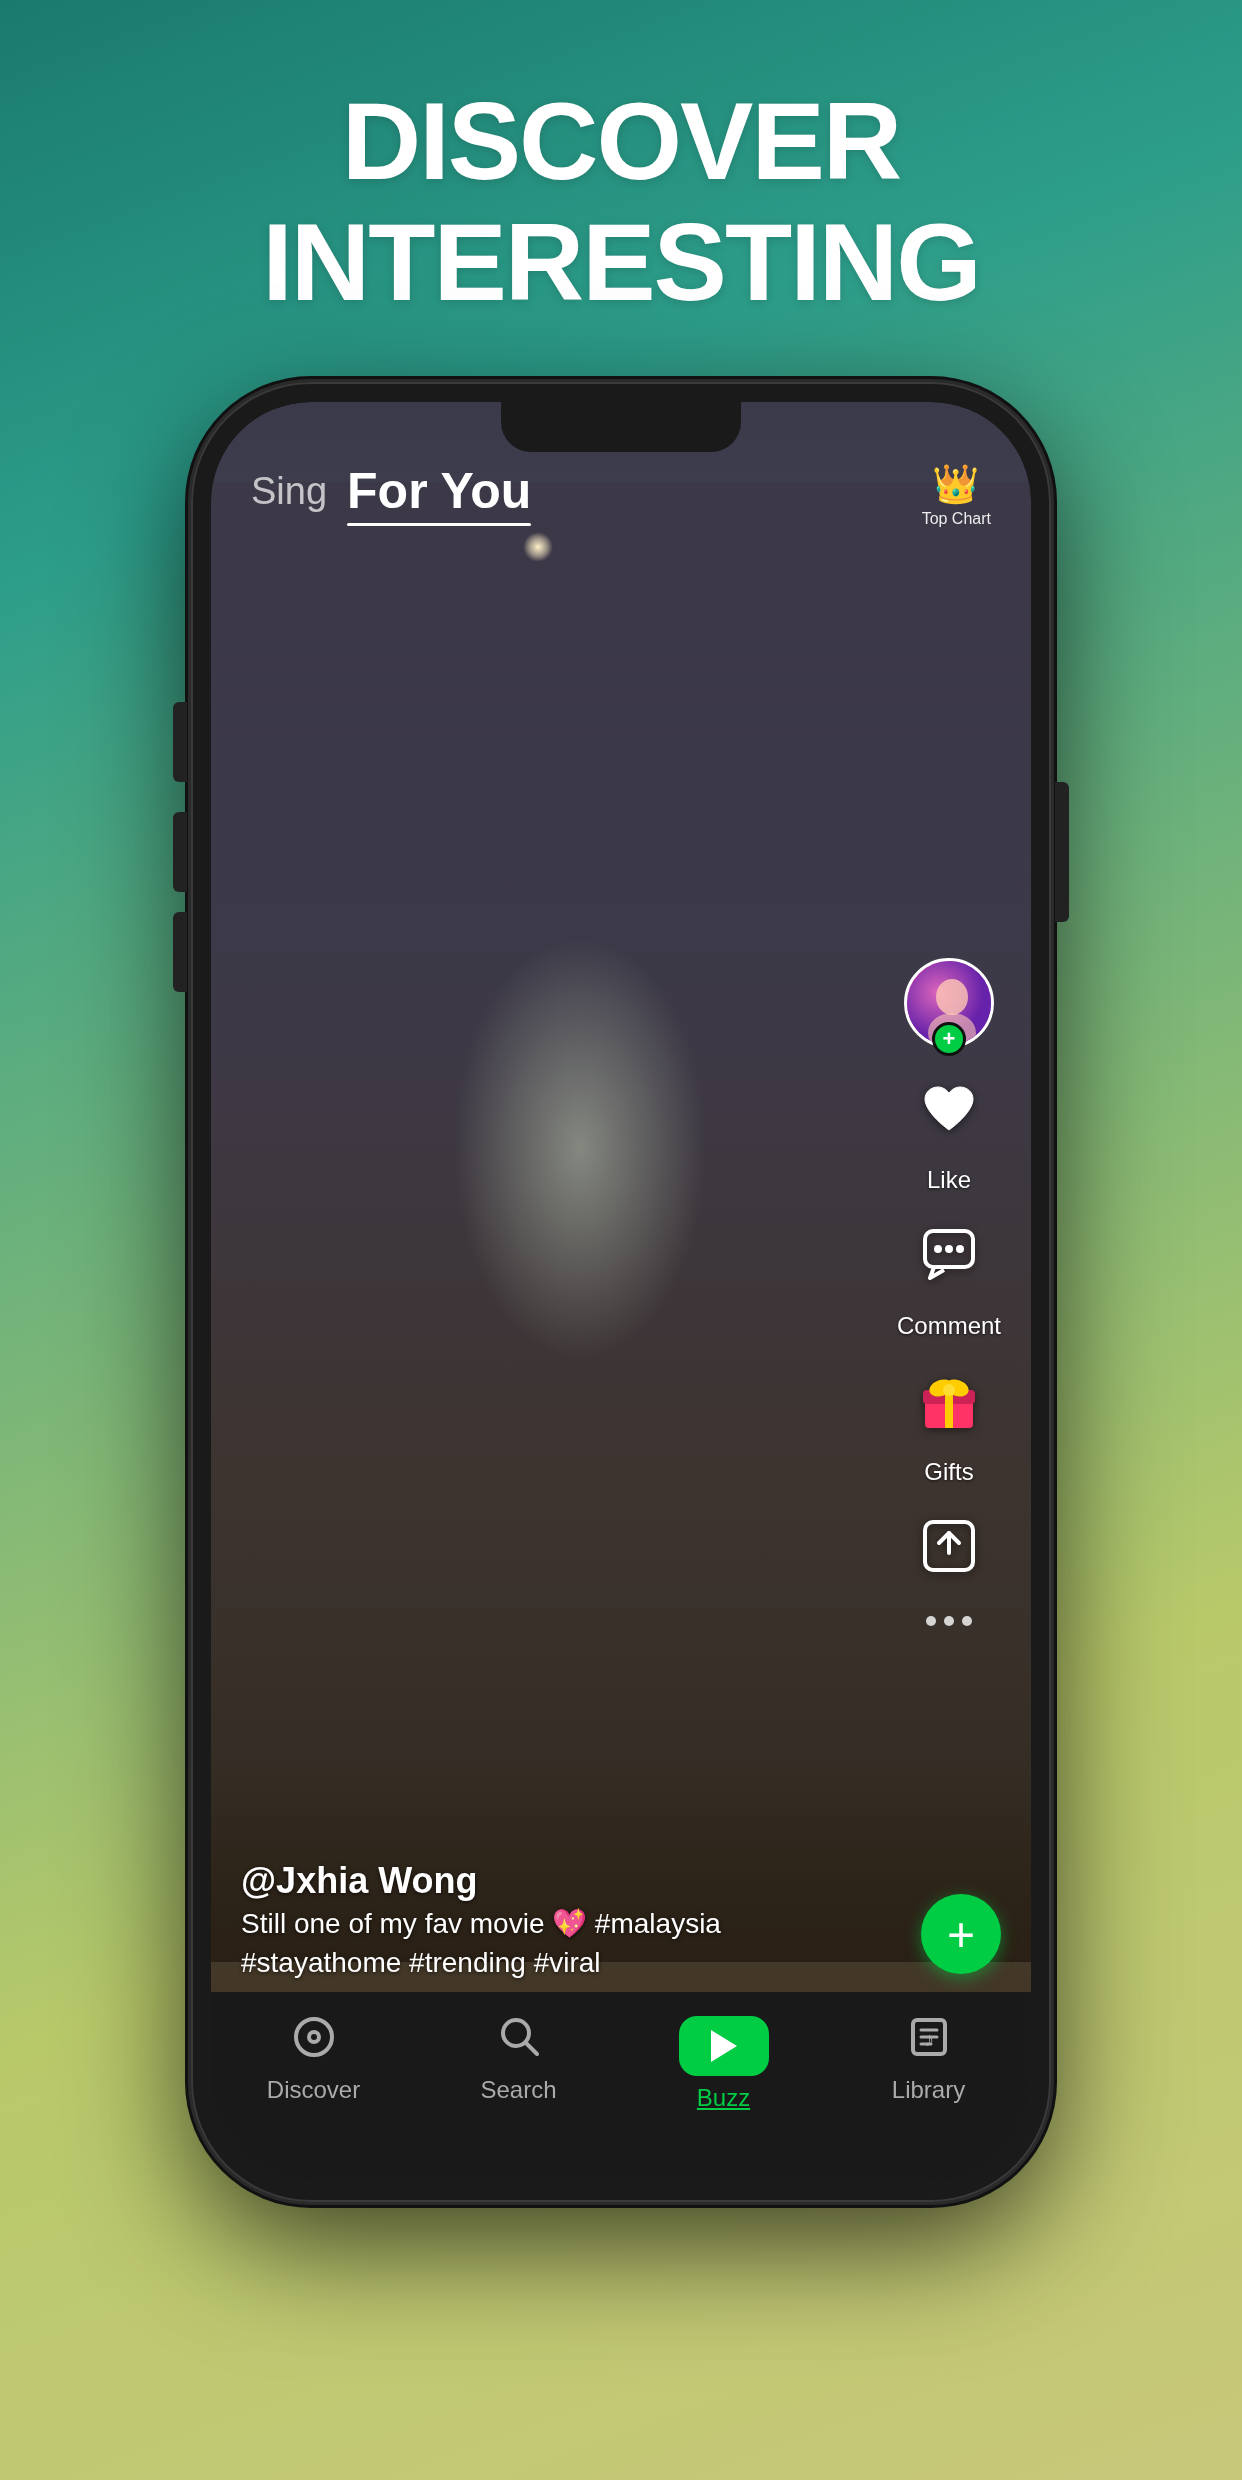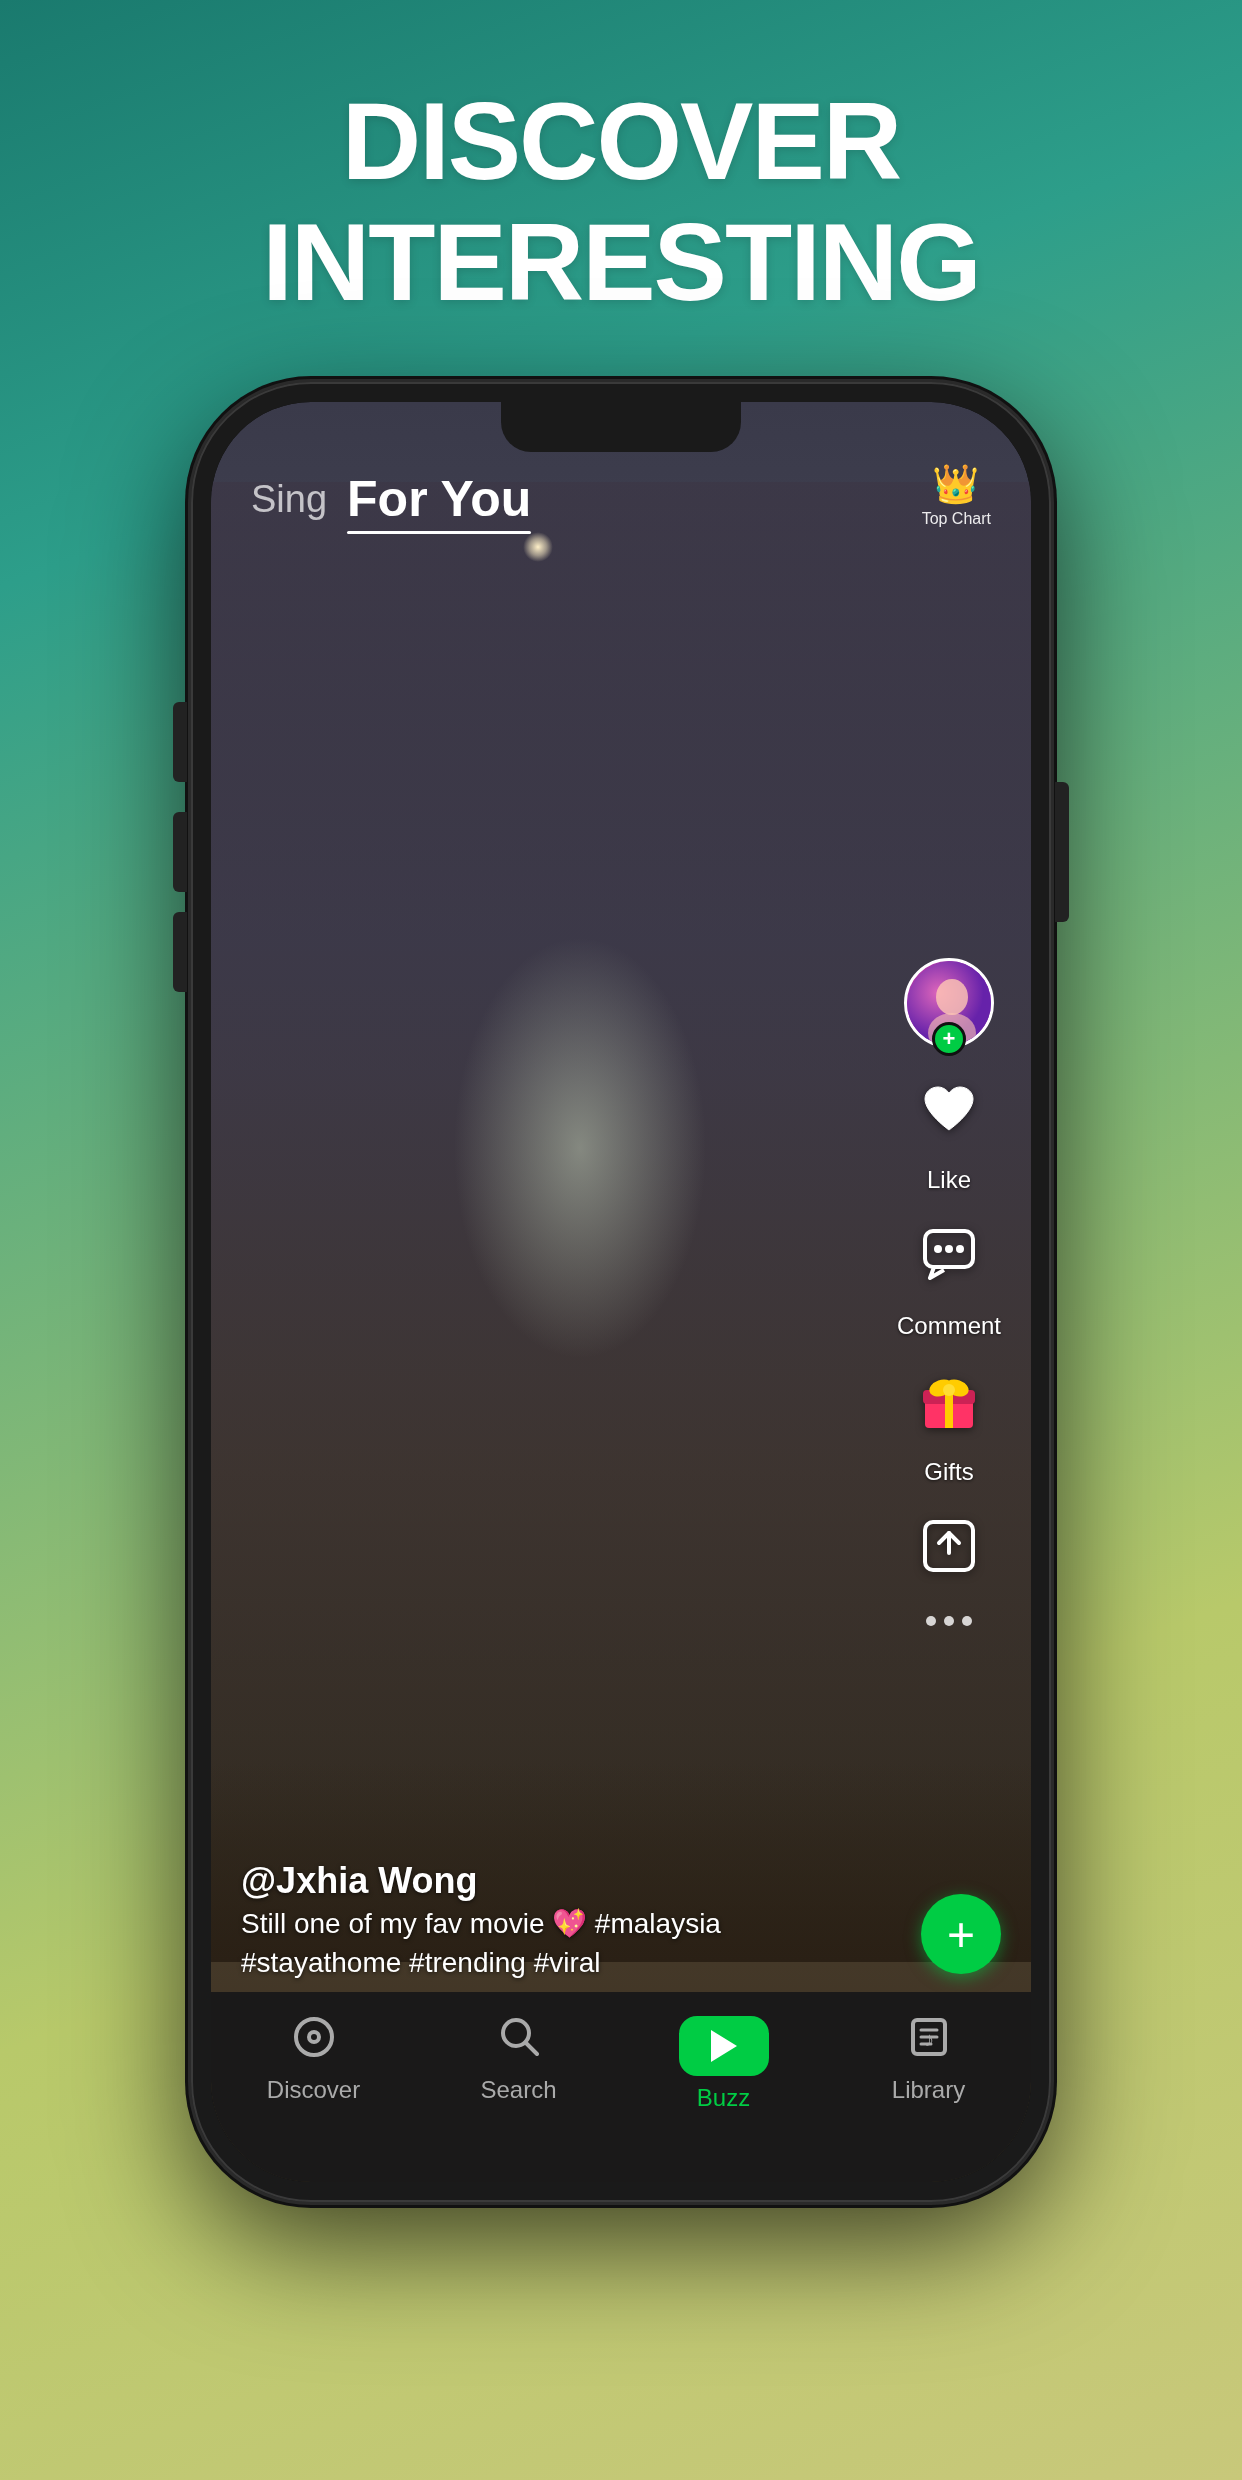--- a/index.html
+++ b/index.html
@@ -146,21 +146,21 @@
       background: linear-gradient(0deg, #2a2015 0%, transparent 100%);
     }
 
     
     .top-nav {
       position: absolute;
       top: 60px;
       left: 40px;
       right: 40px;
       display: flex;
-      align-items: flex-end;
+      align-items: flex-start;
       justify-content: space-between;
       z-index: 50;
     }
 
     .nav-left {
       display: flex;
       align-items: center;
       gap: 20px;
     }
 
@@ -357,20 +357,21 @@
     }
 
     .tab-label {
       font-size: 24px;
       color: #aaa;
       font-weight: 400;
     }
 
     .tab-label.active {
       color: #00cc44;
+      text-decoration: underline;
     }
 
     
     .buzz-btn {
       width: 90px;
       height: 60px;
       background: #00cc44;
       border-radius: 18px;
       display: flex;
       align-items: center;

